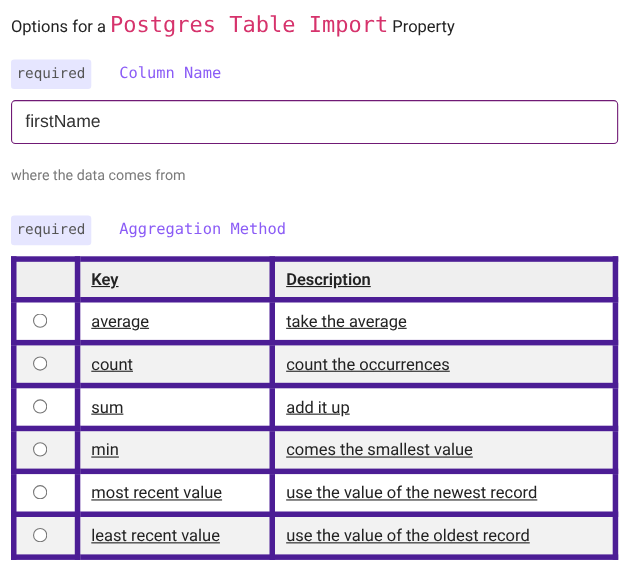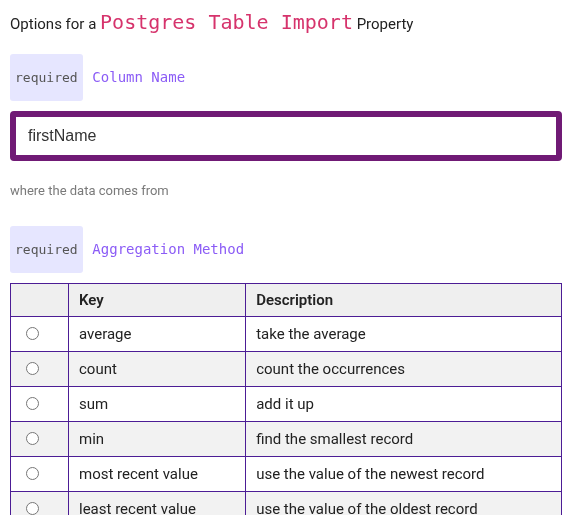--- a/index.html
+++ b/index.html
@@ -21,59 +21,60 @@
     font-family: ui-monospace, SFMono-Regular, Menlo, Consolas, monospace;
     color: #d6336c;
     font-size: 20px;
   }
   .badge-required {
     display: inline-block;
     background: #e6e6ff;
     color: #555;
     font-family: ui-monospace, SFMono-Regular, Menlo, Consolas, monospace;
     font-size: 13px;
-    padding: 16px 5px;
+    padding: 6px 5px;
     border-radius: 3px;
-    margin-right: 6px;
+    margin-right: 22px;
   }
   .field-label {
     font-family: ui-monospace, SFMono-Regular, Menlo, Consolas, monospace;
     color: #8b5cf6;
     font-size: 14px;
   }
   .field-row {
     margin-top: 18px;
     margin-bottom: 10px;
   }
   .text-input {
     width: 100%;
     font-size: 16px;
     padding: 10px 12px;
-    border: 6px solid #701a75;
+    border: 1px solid #701a75;
     border-radius: 4px;
     color: #333;
   }
   .helper {
     font-size: 13px;
     color: #7a7a7a;
     margin-top: 22px;
   }
   .section2 {
     margin-top: 28px;
   }
   table {
     border-collapse: collapse;
     width: 100%;
     margin-top: 10px;
     font-size: 15px;
   }
   th, td {
     text-align: left;
     padding: 7px 10px;
-    border: 1px solid #4c1d95;
+    border: 5px solid #4c1d95;
+    text-decoration: underline;
   }
   th {
     background: #efefef;
     font-weight: 600;
     color: #222;
   }
   th:first-child { width: 58px; }
   tbody tr:nth-child(odd) td {
     background: #fff;
   }
@@ -129,21 +130,21 @@
           <td class="desc-cell">count the occurrences</td>
         </tr>
         <tr>
           <td class="radio-cell"><input type="radio" name="agg" style=""></td>
           <td class="key-cell">sum</td>
           <td class="desc-cell">add it up</td>
         </tr>
         <tr>
           <td class="radio-cell"><input type="radio" name="agg" style=""></td>
           <td class="key-cell">min</td>
-          <td class="desc-cell">find the smallest record</td>
+          <td class="desc-cell">comes the smallest value</td>
         </tr>
         <tr>
           <td class="radio-cell"><input type="radio" name="agg" style=""></td>
           <td class="key-cell">most recent value</td>
           <td class="desc-cell">use the value of the newest record</td>
         </tr>
         <tr>
           <td class="radio-cell"><input type="radio" name="agg" style=""></td>
           <td class="key-cell">least recent value</td>
           <td class="desc-cell">use the value of the oldest record</td>

